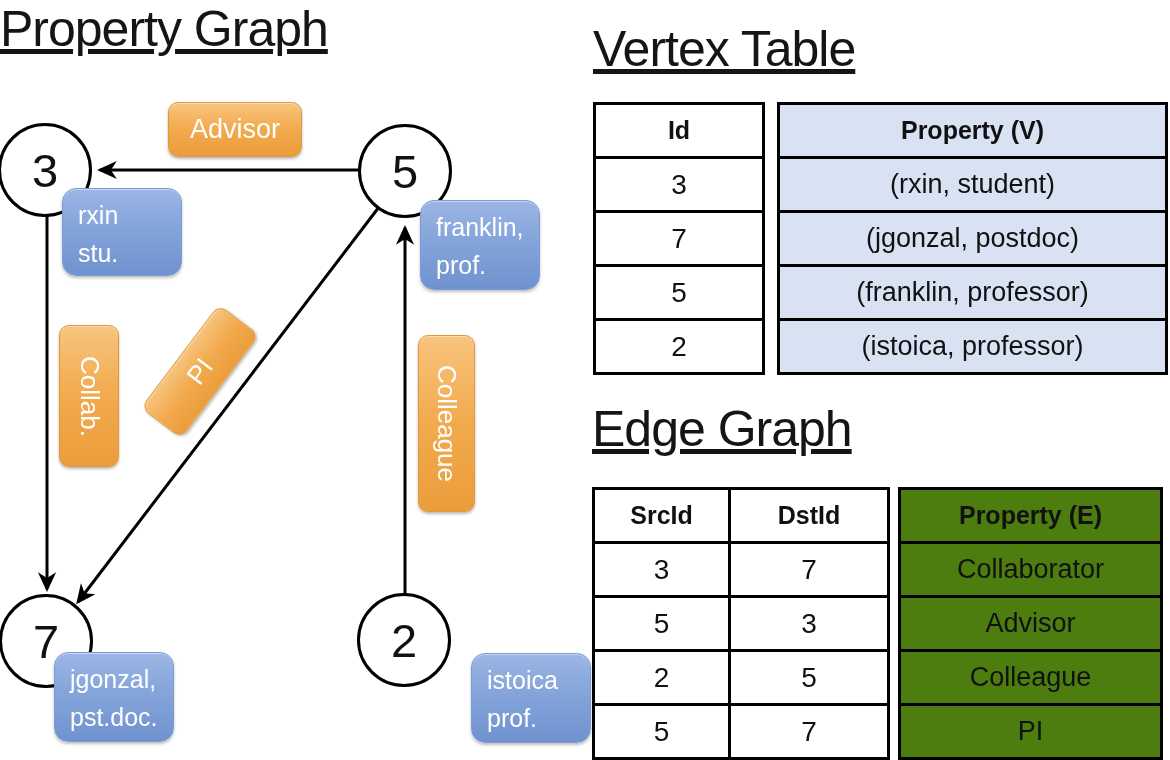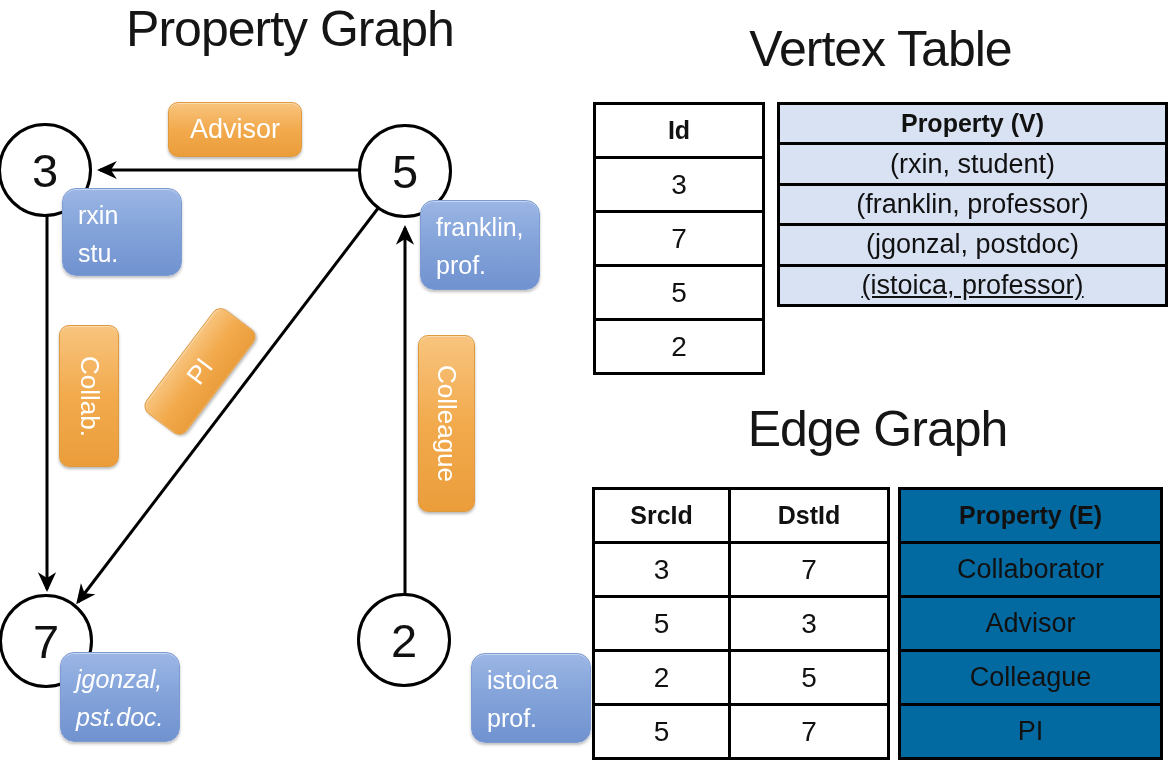--- a/index.html
+++ b/index.html
@@ -2,22 +2,22 @@
 <html><head>
 <meta charset="utf-8">
 <style>
   html,body { margin:0; padding:0; background:#fff; }
   .canvas {
     position:relative; width:1170px; height:760px; background:#ffffff;
     overflow:hidden; font-family:"Liberation Sans","DejaVu Sans",sans-serif;
     color:#111;
   }
   .title {
-    position:absolute; text-align:center; font-size:50px; font-weight:300;
-    letter-spacing:-1px; color:#151515; white-space:nowrap;
+    position:absolute; font-size:50px; font-weight:300;
+    letter-spacing:-1px; color:#151515; white-space:nowrap;text-decoration:underline;
   }
   
   .edges-svg { position:absolute; left:0; top:0; }
   .node {
     position:absolute; width:88px; height:88px; background:#fff;
     border:3.5px solid #000; border-radius:50%;
     display:flex; align-items:center; justify-content:center;
     font-size:47px; font-weight:300;
   }
   .vbox {
@@ -43,21 +43,21 @@
   }
   .trow { flex:1; display:flex; border-top:3px solid #000; }
   .trow:first-child { border-top:none; }
   .tcell {
     display:flex; align-items:center; justify-content:center;
     font-size:28px; font-weight:300; flex:1; min-width:0; white-space:nowrap;
   }
   .tcell.hdr { font-weight:700; font-size:25px; }
   .cell-divider { border-left:3px solid #000; }
   .bg-blue   { background:#d9e2f3; }
-  .bg-orange { background:#0369a1; }
+  .bg-orange { background:#4d7c0f; }
 </style>
 </head>
 <body>
 
 <div class="canvas">
 
   <div class="title" style="left:0; top:20; width:580px;">Property Graph</div>
   <div class="title" style="left:593px; top:20px; width:575px;">Vertex Table</div>
   <div class="title" style="left:592px; top:400px; width:571px;">Edge Graph</div>
 
@@ -100,21 +100,21 @@
   </div>
 
   <div class="vbox" style="left:62px; top:188px; height:88px;">
     <div>rxin</div>
     <div>stu.</div>
   </div>
   <div class="vbox" style="left:420px; top:200px; height:90px;">
     <div>franklin,</div>
     <div>prof.</div>
   </div>
-  <div class="vbox" style="left:60px; top:652px; height:90px;font-style:italic;">
+  <div class="vbox" style="left:54px; top:652px; height:90px;">
     <div>jgonzal,</div>
     <div>pst.doc.</div>
   </div>
   <div class="vbox" style="left:443px; top:653px; height:90px;margin-left:28px;">
     <div>istoica</div>
     <div>prof.</div>
   </div>
 
   <div class="subtable" style="left:593px; top:102px; width:172px; height:273px;">
     <div class="trow">
@@ -126,35 +126,35 @@
     <div class="trow">
         <div class="tcell">7</div>
       </div>
     <div class="trow">
         <div class="tcell">5</div>
       </div>
     <div class="trow">
         <div class="tcell">2</div>
       </div>
   </div>
-  <div class="subtable bg-blue" style="left:777px; top:102px; width:391px; height:205px;">
+  <div class="subtable bg-blue" style="left:777px; top:102px; width:391px; height:273px;">
     <div class="trow">
         <div class="tcell hdr">Property (V)</div>
       </div>
     <div class="trow">
         <div class="tcell" style="font-size:27px;">(rxin, student)</div>
       </div>
     <div class="trow">
+        <div class="tcell" style="font-size:27px;">(jgonzal, postdoc)</div>
+      </div>
+    <div class="trow">
         <div class="tcell" style="font-size:27px;">(franklin, professor)</div>
       </div>
     <div class="trow">
-        <div class="tcell" style="font-size:27px;">(jgonzal, postdoc)</div>
-      </div>
-    <div class="trow">
-        <div class="tcell" style="font-size:27px;text-decoration:underline;">(istoica, professor)</div>
+        <div class="tcell" style="font-size:27px;">(istoica, professor)</div>
       </div>
   </div>
 
   <div class="subtable" style="left:592px; top:487px; width:298px; height:273px;">
     <div class="trow">
       <div class="tcell hdr" style="flex:0 0 133px;">SrcId</div>
       <div class="tcell hdr cell-divider">DstId</div>
     </div>
     <div class="trow">
       <div class="tcell" style="flex:0 0 133px;">3</div>

